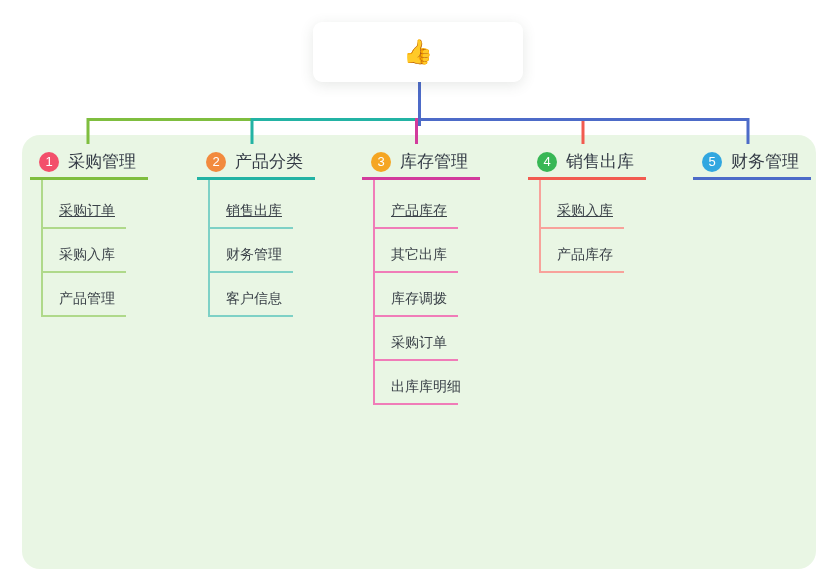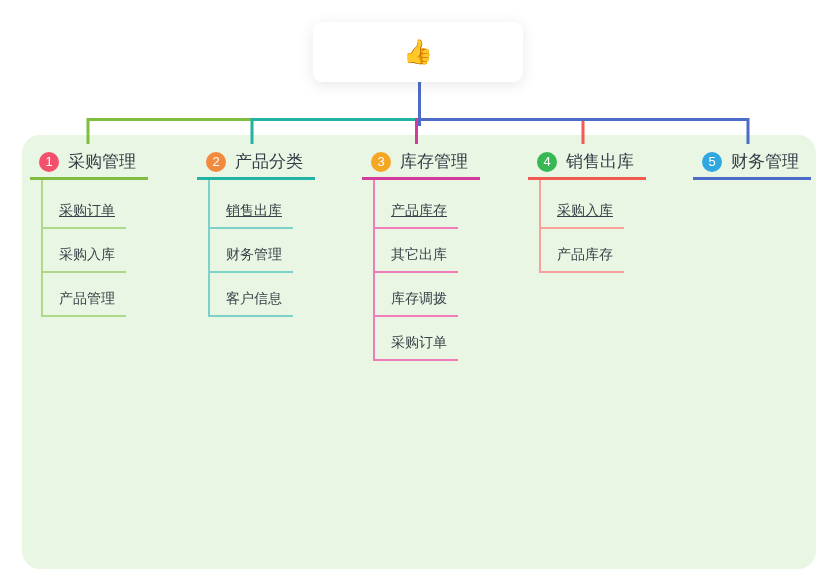--- a/index.html
+++ b/index.html
@@ -94,20 +94,21 @@
   <div class="col col-2" style="--main: #D23B9C; --light: #F07CB8; --badge: #F5A623;">
     <div class="branch-header">
       <span class="badge">3</span>
       <span class="branch-label">库存管理</span>
     </div>
     <div class="children">
       <div class="child">产品库存</div>
       <div class="child">其它出库</div>
       <div class="child">库存调拨</div>
       <div class="child">采购订单</div>
+      <div class="child">出库库明细</div>
     </div>
   </div>
 
   <div class="col col-3" style="--main: #F25B50; --light: #F8A29B; --badge: #38B755;">
     <div class="branch-header">
       <span class="badge">4</span>
       <span class="branch-label">销售出库</span>
     </div>
     <div class="children">
       <div class="child">采购入库</div>

